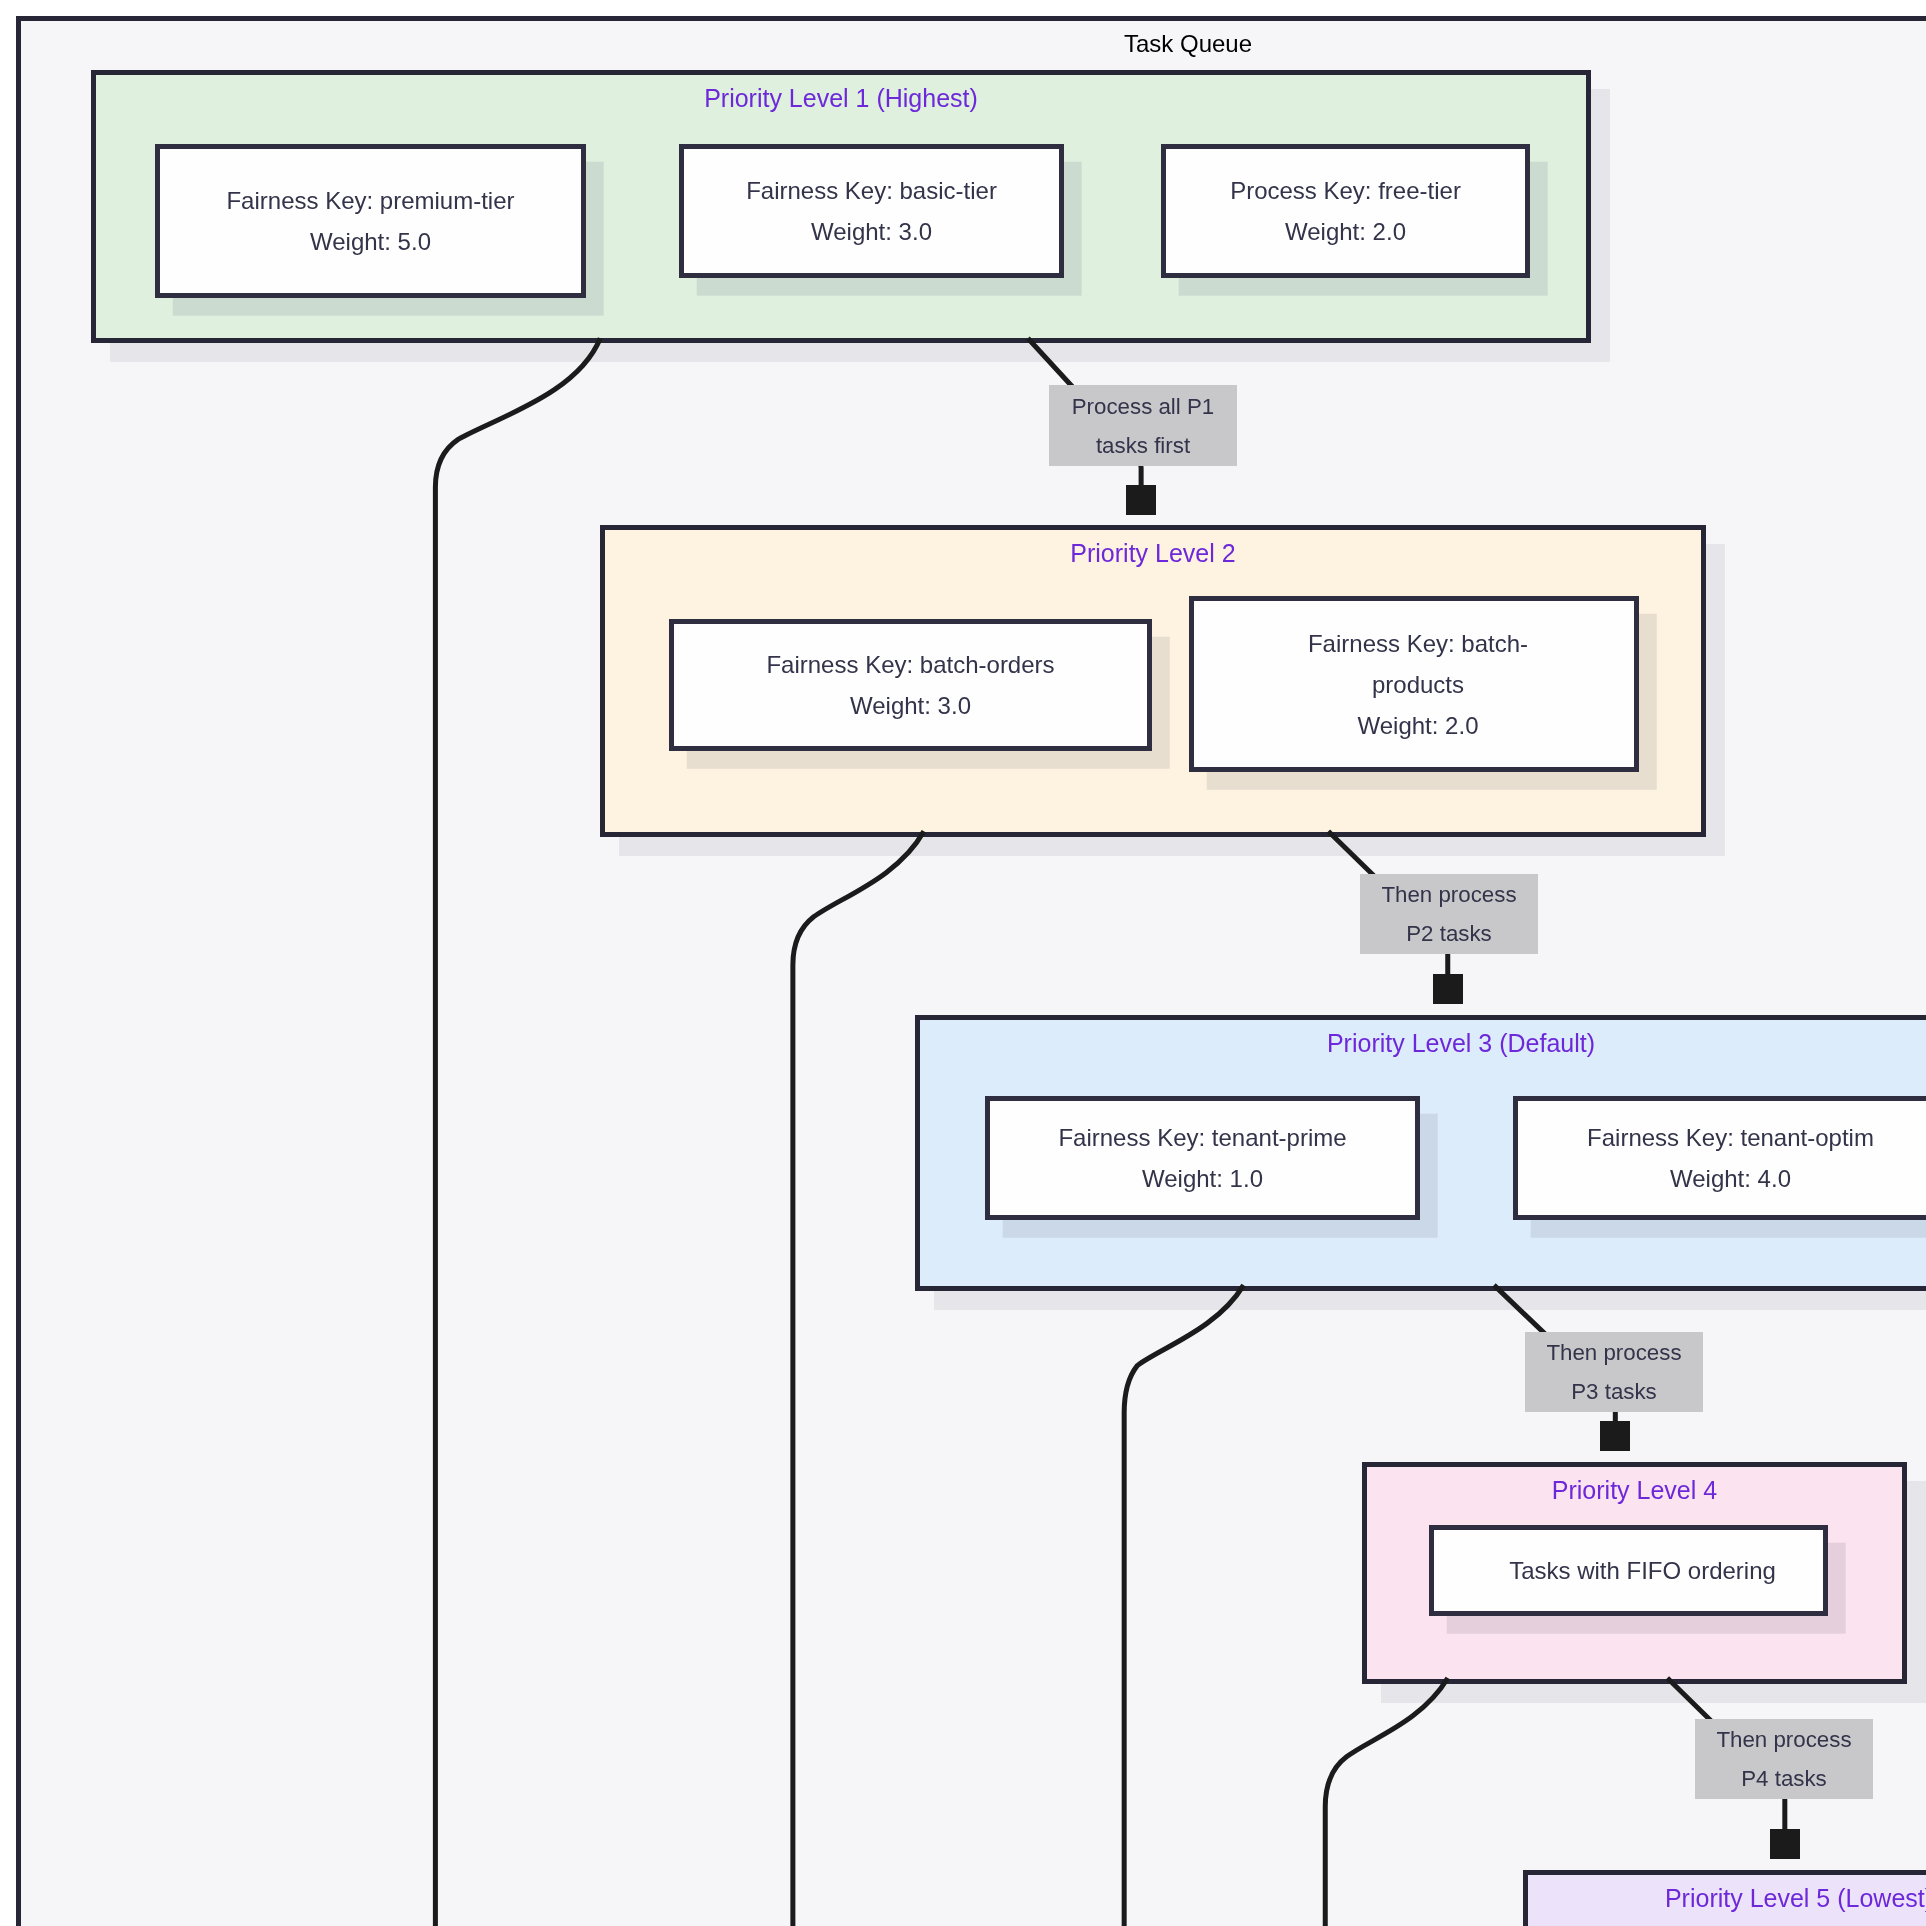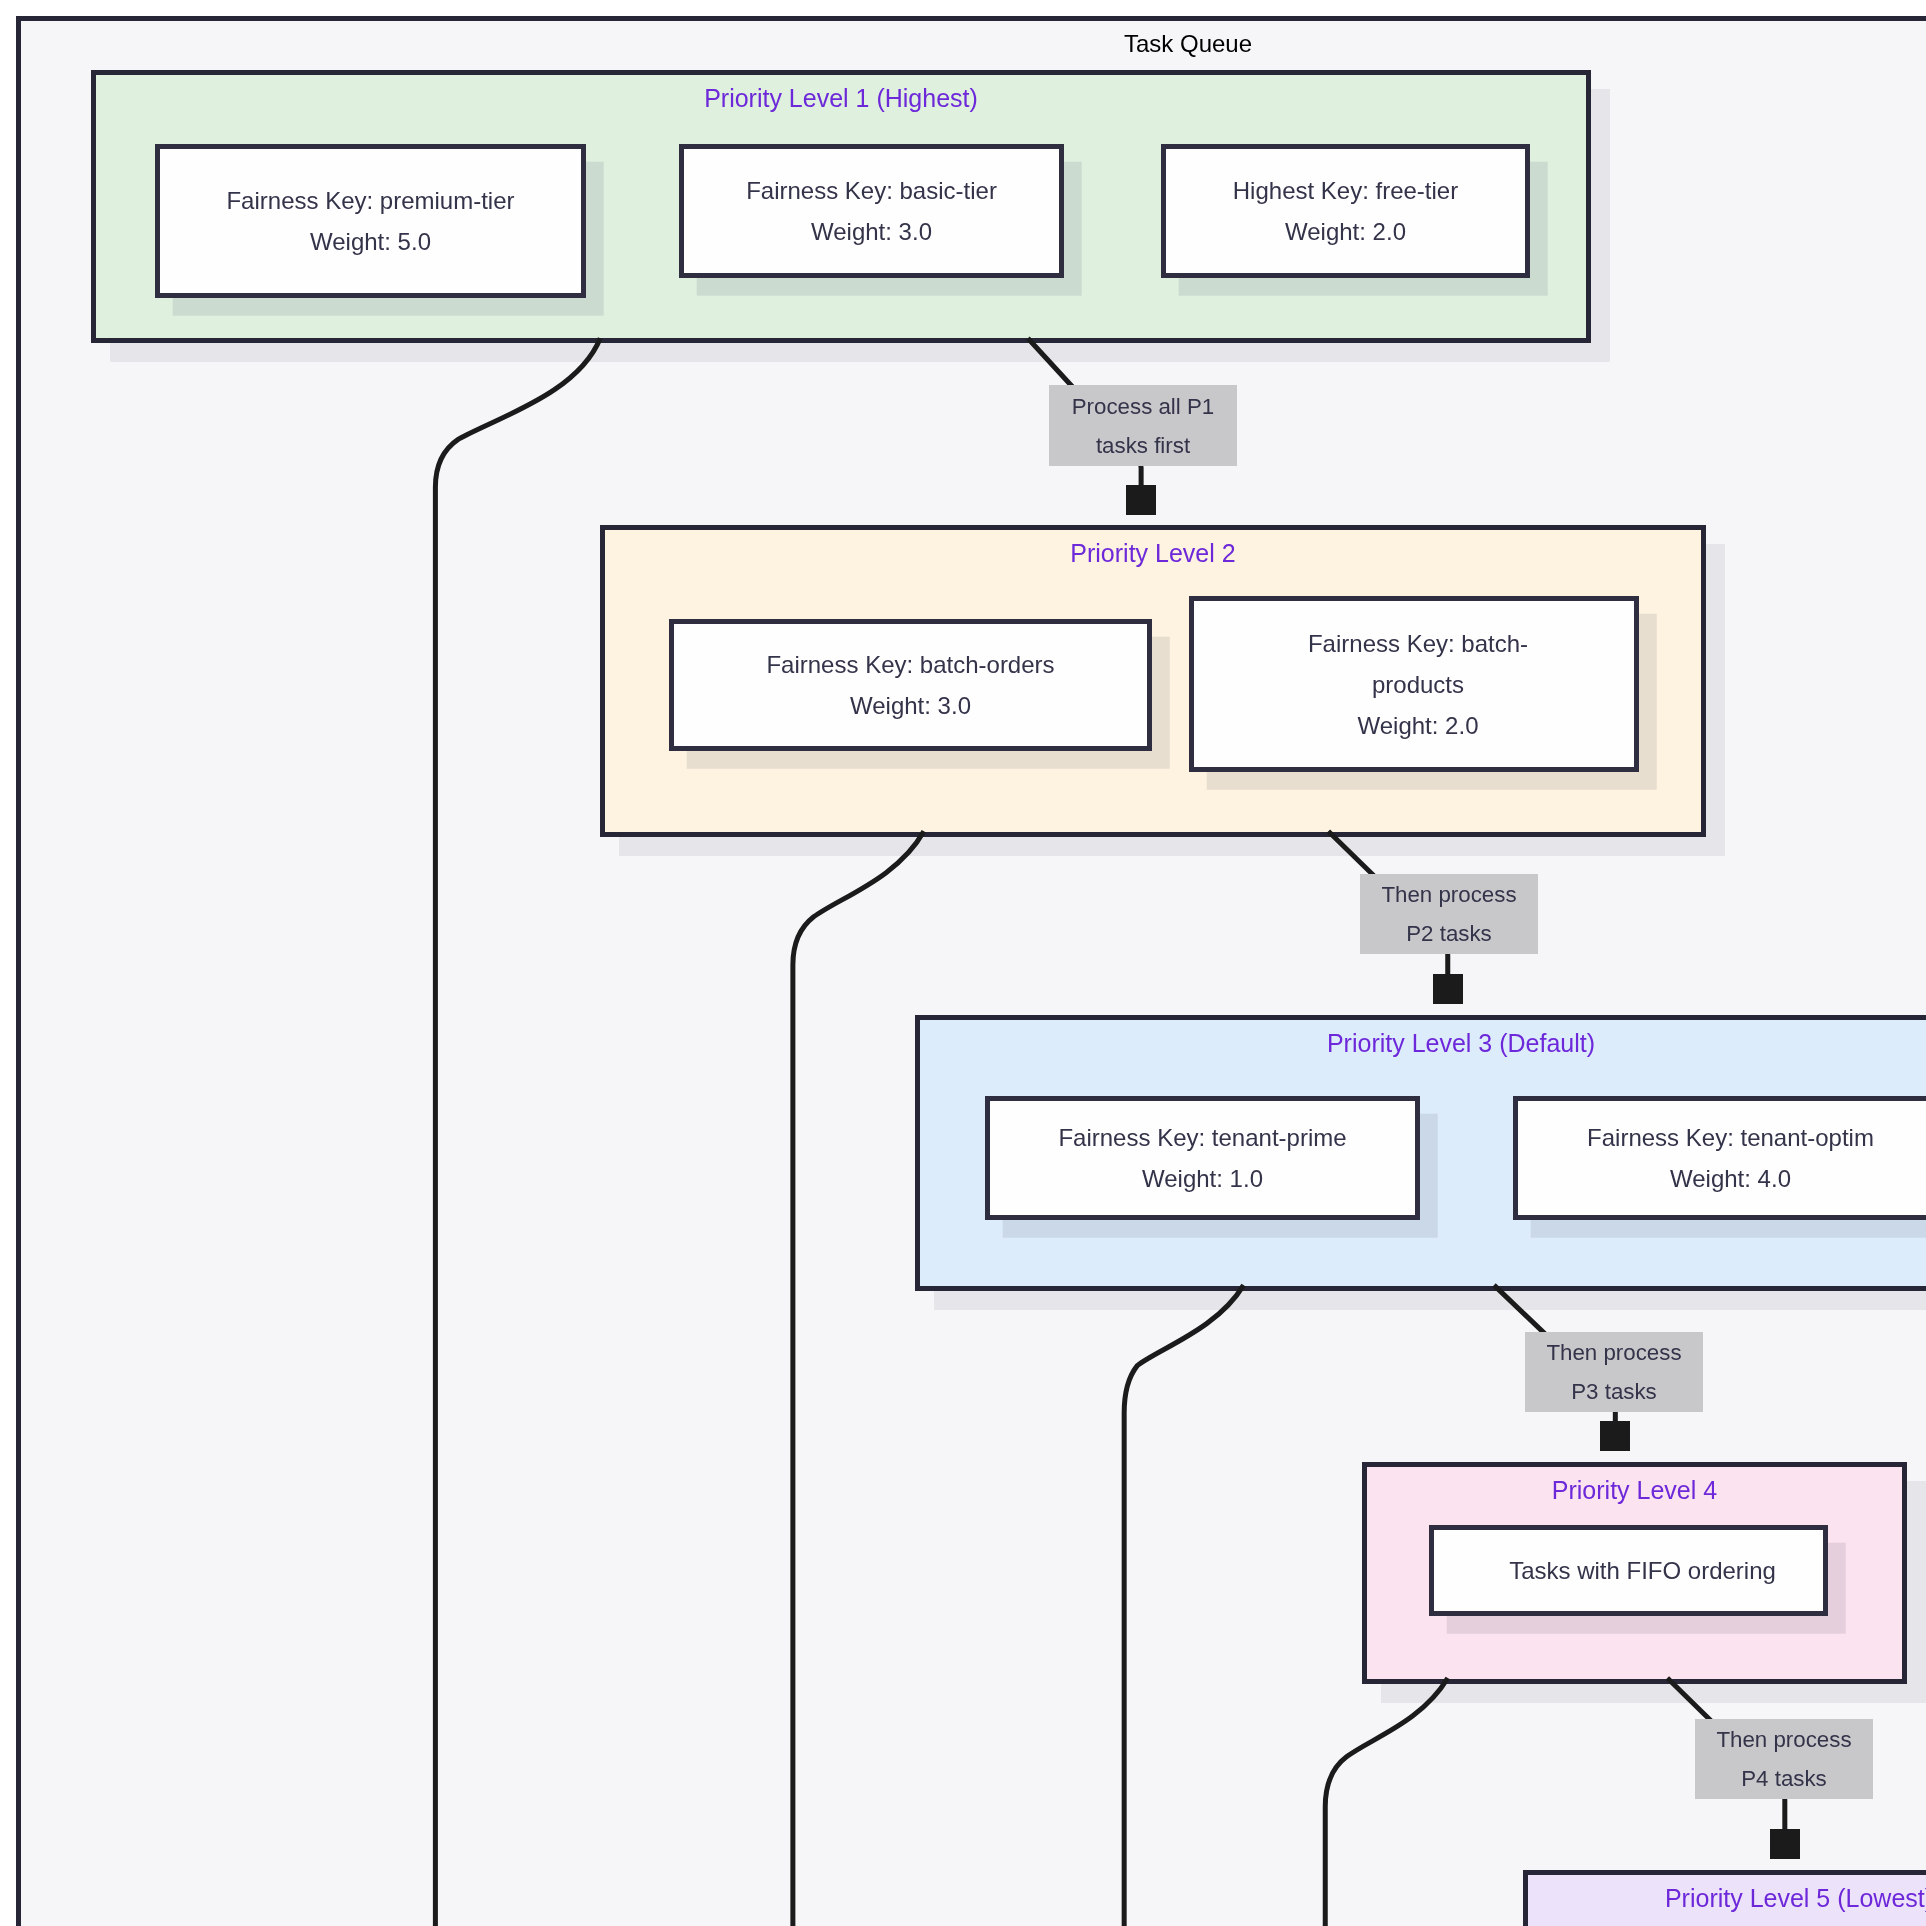--- a/index.html
+++ b/index.html
@@ -66,21 +66,21 @@
       <div class="subgraph-title">Priority Level 1 (Highest)</div>
       <div class="node" style="left:59px; top:69px; width:431px; height:154px;">
         <span>Fairness Key: premium-tier</span>
         <span>Weight: 5.0</span>
       </div>
       <div class="node" style="left:583px; top:69px; width:385px; height:134px;">
         <span>Fairness Key: basic-tier</span>
         <span>Weight: 3.0</span>
       </div>
       <div class="node" style="left:1065px; top:69px; width:369px; height:134px;">
-        <span>Highest Key: free-tier</span>
+        <span>Process Key: free-tier</span>
         <span>Weight: 2.0</span>
       </div>
     </div>
 
     <div class="subgraph" style="left:579px; top:504px; width:1106px; height:312px; background:var(--p2-fill,#fdf3e0);">
       <div class="subgraph-title">Priority Level 2</div>
       <div class="node" style="left:64px; top:89px; width:483px; height:132px;">
         <span>Fairness Key: batch-orders</span>
         <span>Weight: 3.0</span>
       </div>

